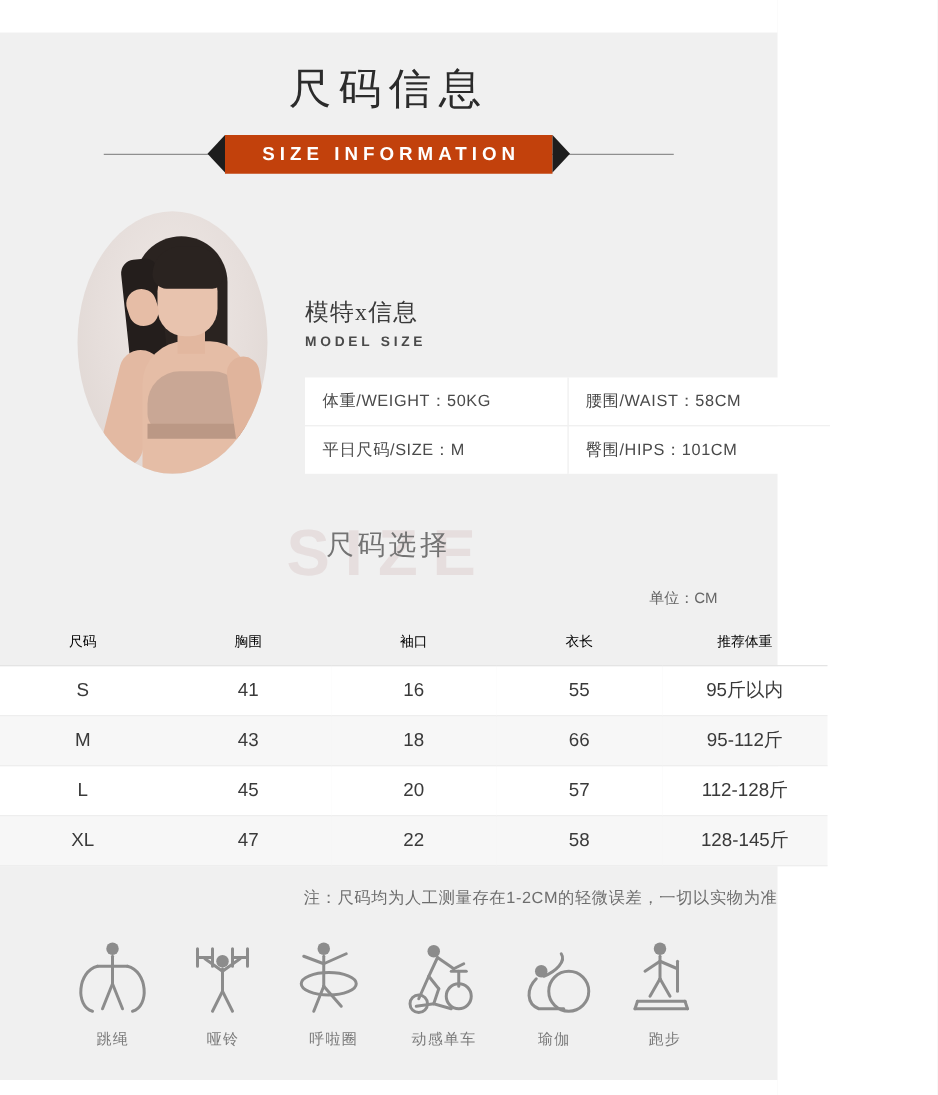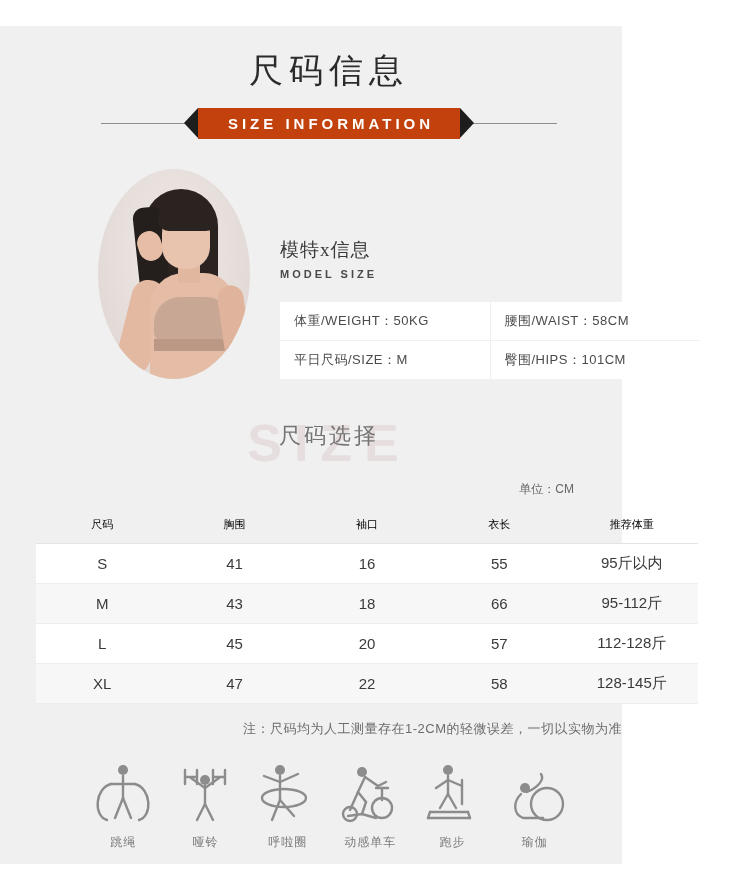--- a/index.html
+++ b/index.html
@@ -10,21 +10,20 @@
     color:#333;
     overflow:hidden;
   }
   .page {
     position:relative;
     width:622px; height:876px;
     background:#f0f0f0;
     box-sizing:border-box;
     border-top:26px solid #ffffff;
     border-bottom:12px solid #ffffff;
-    padding-left:36px;
   }
   
   .header { text-align:center; padding-top:22px; }
   .header h1 {
     margin:0;
     font-size:34px;
     font-weight:400;
     letter-spacing:6px;
     color:#2b2b2b;
     font-family:"Liberation Serif", serif;
@@ -189,21 +188,21 @@
     font-size:22px;
     letter-spacing:3px;
     color:#737373;
     font-family:"Liberation Serif", serif;
   }
   .unit-note {
     text-align:right;
     padding-right:48px;
     font-size:12px;
     color:#666;
-    margin-top:14px;
+    margin-top:3px;
   }
   
   .size-table {
     width:662px;
     margin:8px auto 0 auto;
     border-collapse:collapse;
     table-layout:fixed;
   }
   .size-table th, .size-table td {
     text-align:center;
@@ -420,44 +419,44 @@
           </g>
         </svg>
       </div>
       <div class="lbl">动感单车</div>
     </div>
 
     <div class="act">
       <div class="ico">
         <svg width="76" height="68" viewBox="0 0 76 68">
           <g fill="none" stroke="#8c8c8c" stroke-width="2.4" stroke-linecap="round">
+            <circle cx="28" cy="30" r="5" fill="#8c8c8c" stroke="none"></circle>
+            <path d="M24 36 C16 44 16 56 26 60 L46 60"></path>
+            <path d="M30 34 C40 30 48 22 44 16"></path>
+            <circle cx="50" cy="46" r="16"></circle>
+          </g>
+        </svg>
+      </div>
+      <div class="lbl">瑜伽</div>
+    </div>
+
+    <div class="act">
+      <div class="ico">
+        <svg width="76" height="68" viewBox="0 0 76 68">
+          <g fill="none" stroke="#8c8c8c" stroke-width="2.4" stroke-linecap="round">
             <circle cx="34" cy="12" r="5" fill="#8c8c8c" stroke="none"></circle>
             <path d="M34 18 L34 36"></path>
             <path d="M34 22 L48 28"></path>
             <path d="M34 22 L22 30"></path>
             <path d="M34 36 L26 50"></path>
             <path d="M34 36 L42 50"></path>
             <path d="M48 22 L48 46"></path>
             <path d="M14 60 L56 60"></path>
             <path d="M16 54 L54 54"></path>
             <path d="M16 54 L14 60 M54 54 L56 60"></path>
           </g>
         </svg>
       </div>
       <div class="lbl">跑步</div>
     </div>
 
-    <div class="act">
-      <div class="ico">
-        <svg width="76" height="68" viewBox="0 0 76 68">
-          <g fill="none" stroke="#8c8c8c" stroke-width="2.4" stroke-linecap="round">
-            <circle cx="28" cy="30" r="5" fill="#8c8c8c" stroke="none"></circle>
-            <path d="M24 36 C16 44 16 56 26 60 L46 60"></path>
-            <path d="M30 34 C40 30 48 22 44 16"></path>
-            <circle cx="50" cy="46" r="16"></circle>
-          </g>
-        </svg>
-      </div>
-      <div class="lbl">瑜伽</div>
-    </div>
-
   </div>
 </div>
 
 </body></html>

